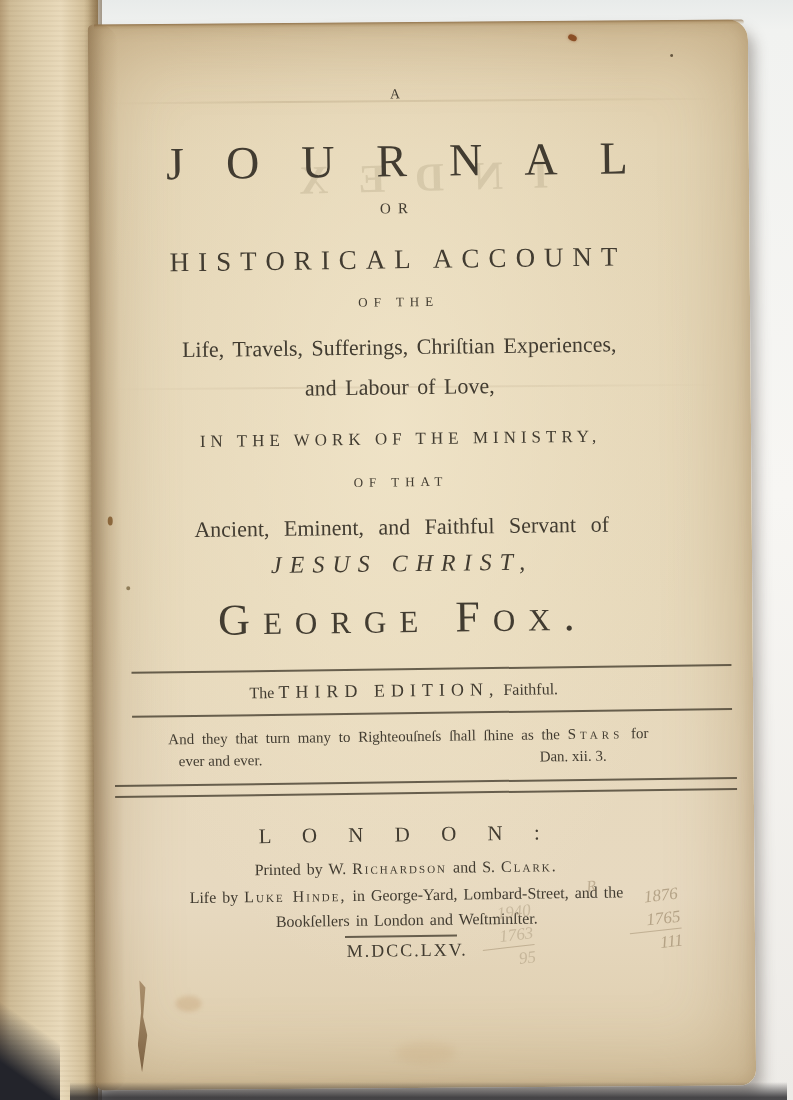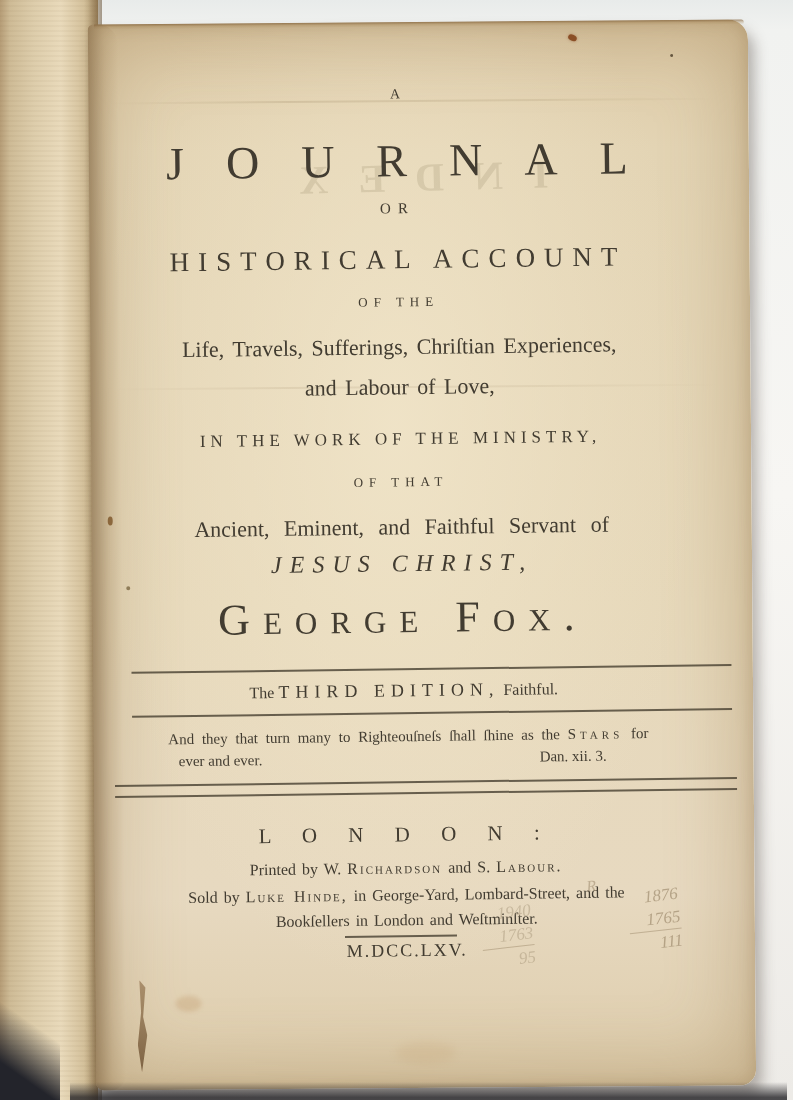--- a/index.html
+++ b/index.html
@@ -133,22 +133,22 @@
       <div class="line l-epi1"><span>And they that turn many to Righteouſneſs ſhall ſhine as the </span><span class="stars">Stars</span><span> for</span></div>
       <div class="line l-epi2">
         <span class="epi-ever">ever and ever.</span>
         <span class="epi-ref">Dan. xii. 3.</span>
       </div>
 
       <div class="rule drule-a"></div>
       <div class="rule drule-b"></div>
 
       <div class="line l-london">L O N D O N :</div>
-      <div class="line l-printer"><span>Printed by W. </span><span class="smallcaps">Richardson</span><span> and S. </span><span class="smallcaps">Labour.</span></div>
-      <div class="line l-sold1"><span>Sold by </span><span class="smallcaps">Luke Hinde,</span><span> in George-Yard, Lombard-Street, and the</span></div>
+      <div class="line l-printer"><span>Printed by W. </span><span class="smallcaps">Richardson</span><span> and S. </span><span class="smallcaps">Clark.</span></div>
+      <div class="line l-sold1"><span>Life by </span><span class="smallcaps">Luke Hinde,</span><span> in George-Yard, Lombard-Street, and the</span></div>
       <div class="line l-sold2">Bookſellers in London and Weſtminſter.</div>
 
       <div class="rule rule-date"></div>
       <div class="line l-date">M.DCC.LXV.</div>
     </div>
 
     <div class="pencil">
       <div class="pencil-mark">R</div>
       <div class="pencil-row">
         <span class="pc pc-left">1940</span>

